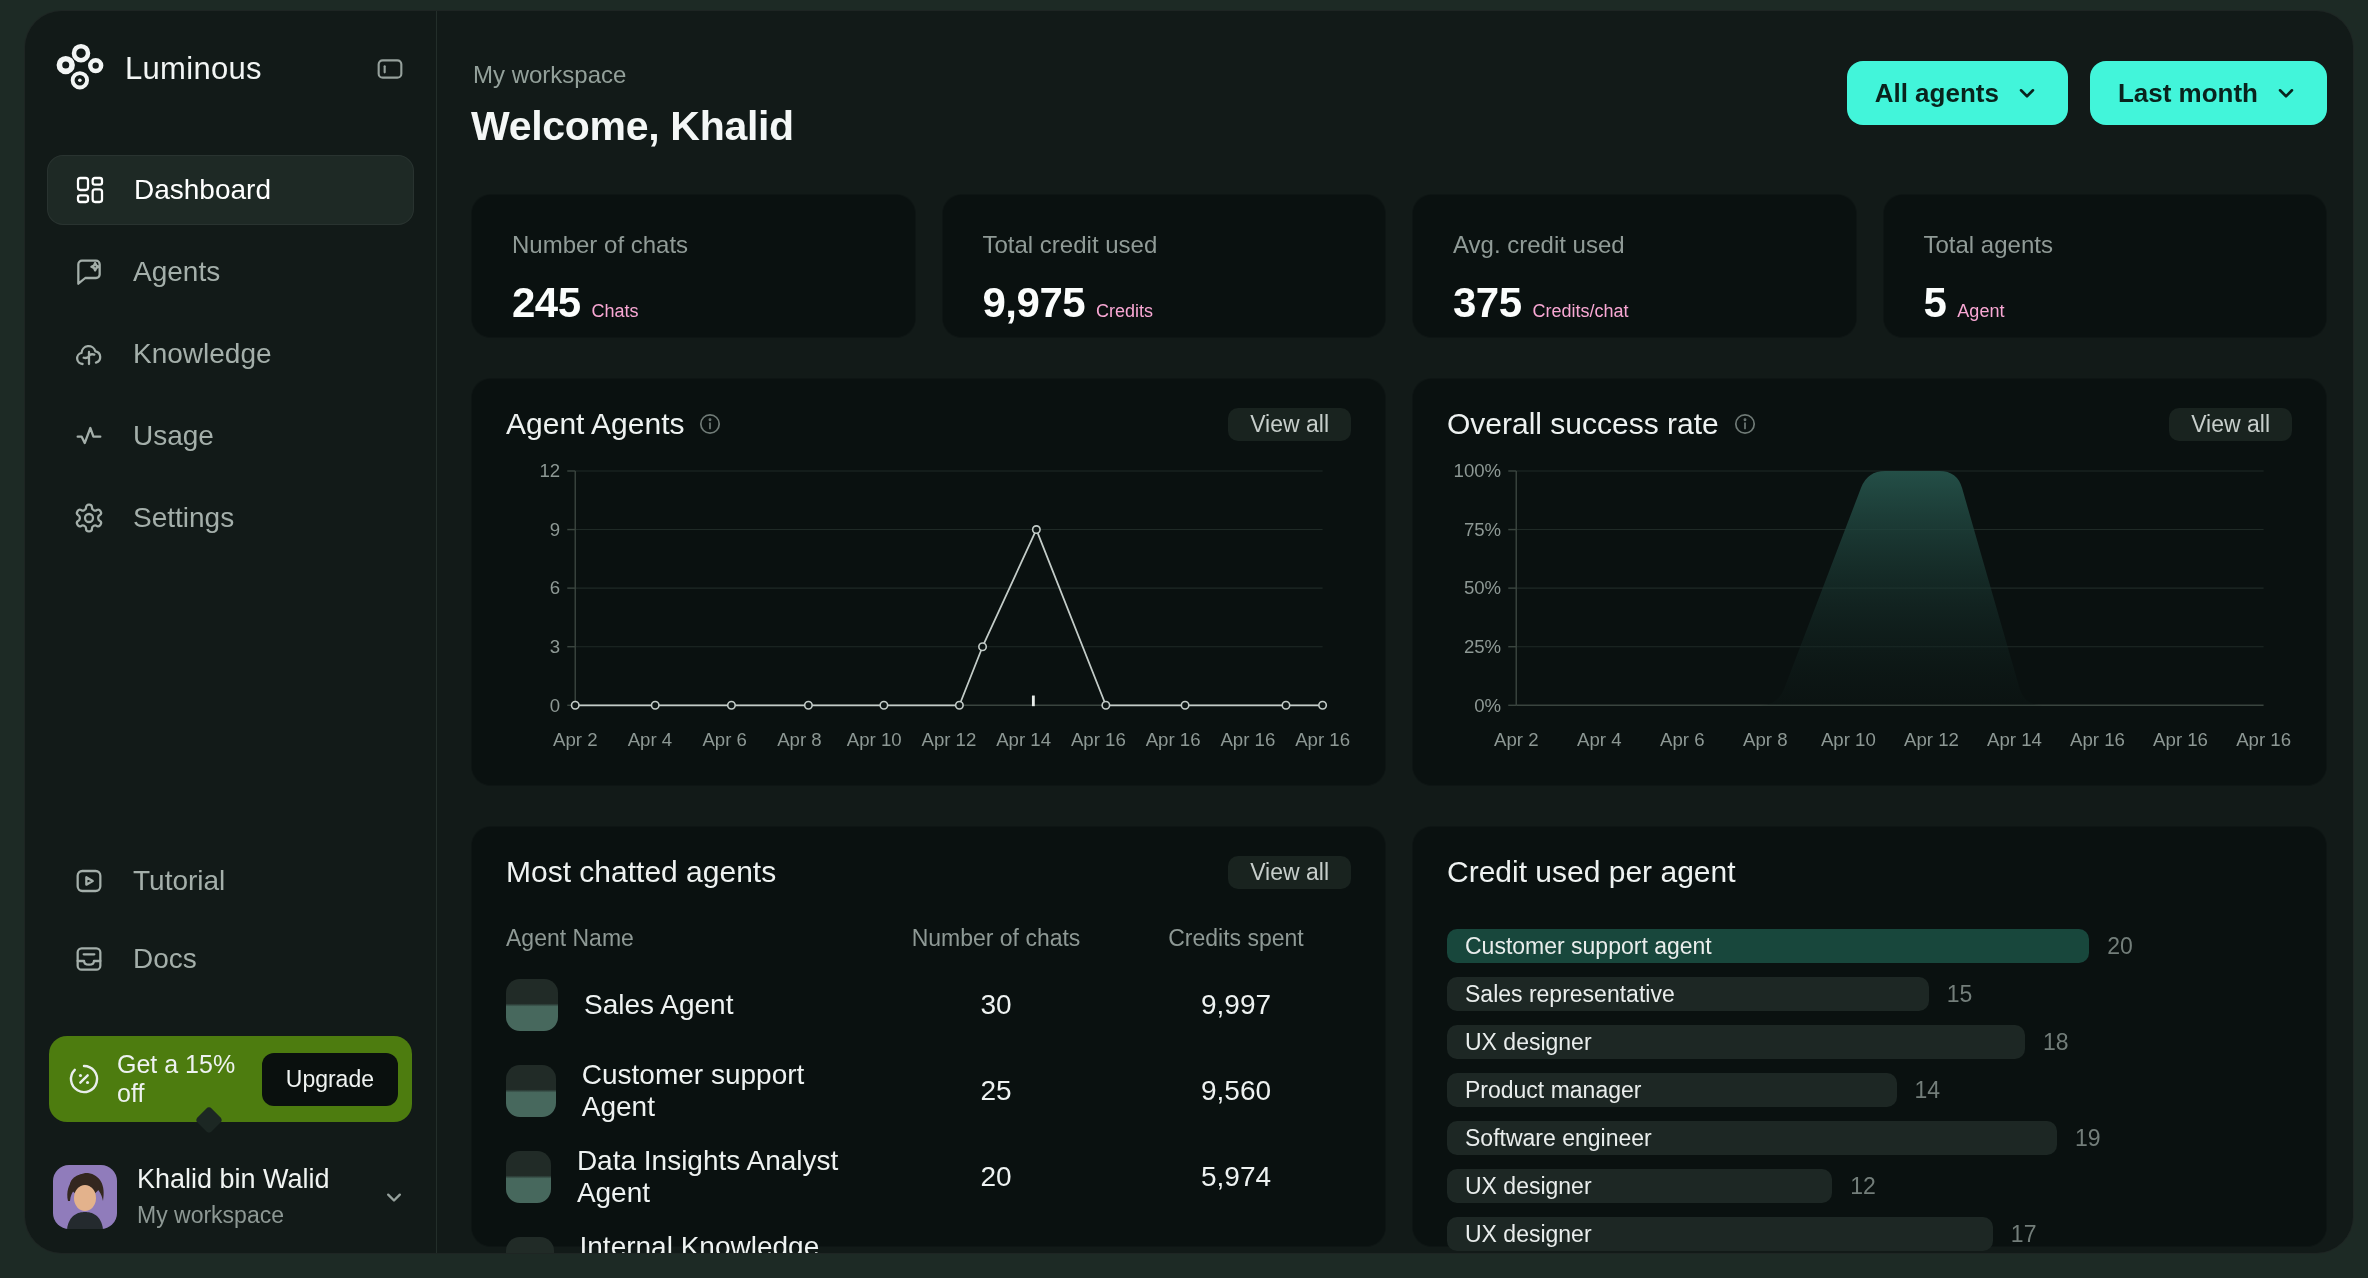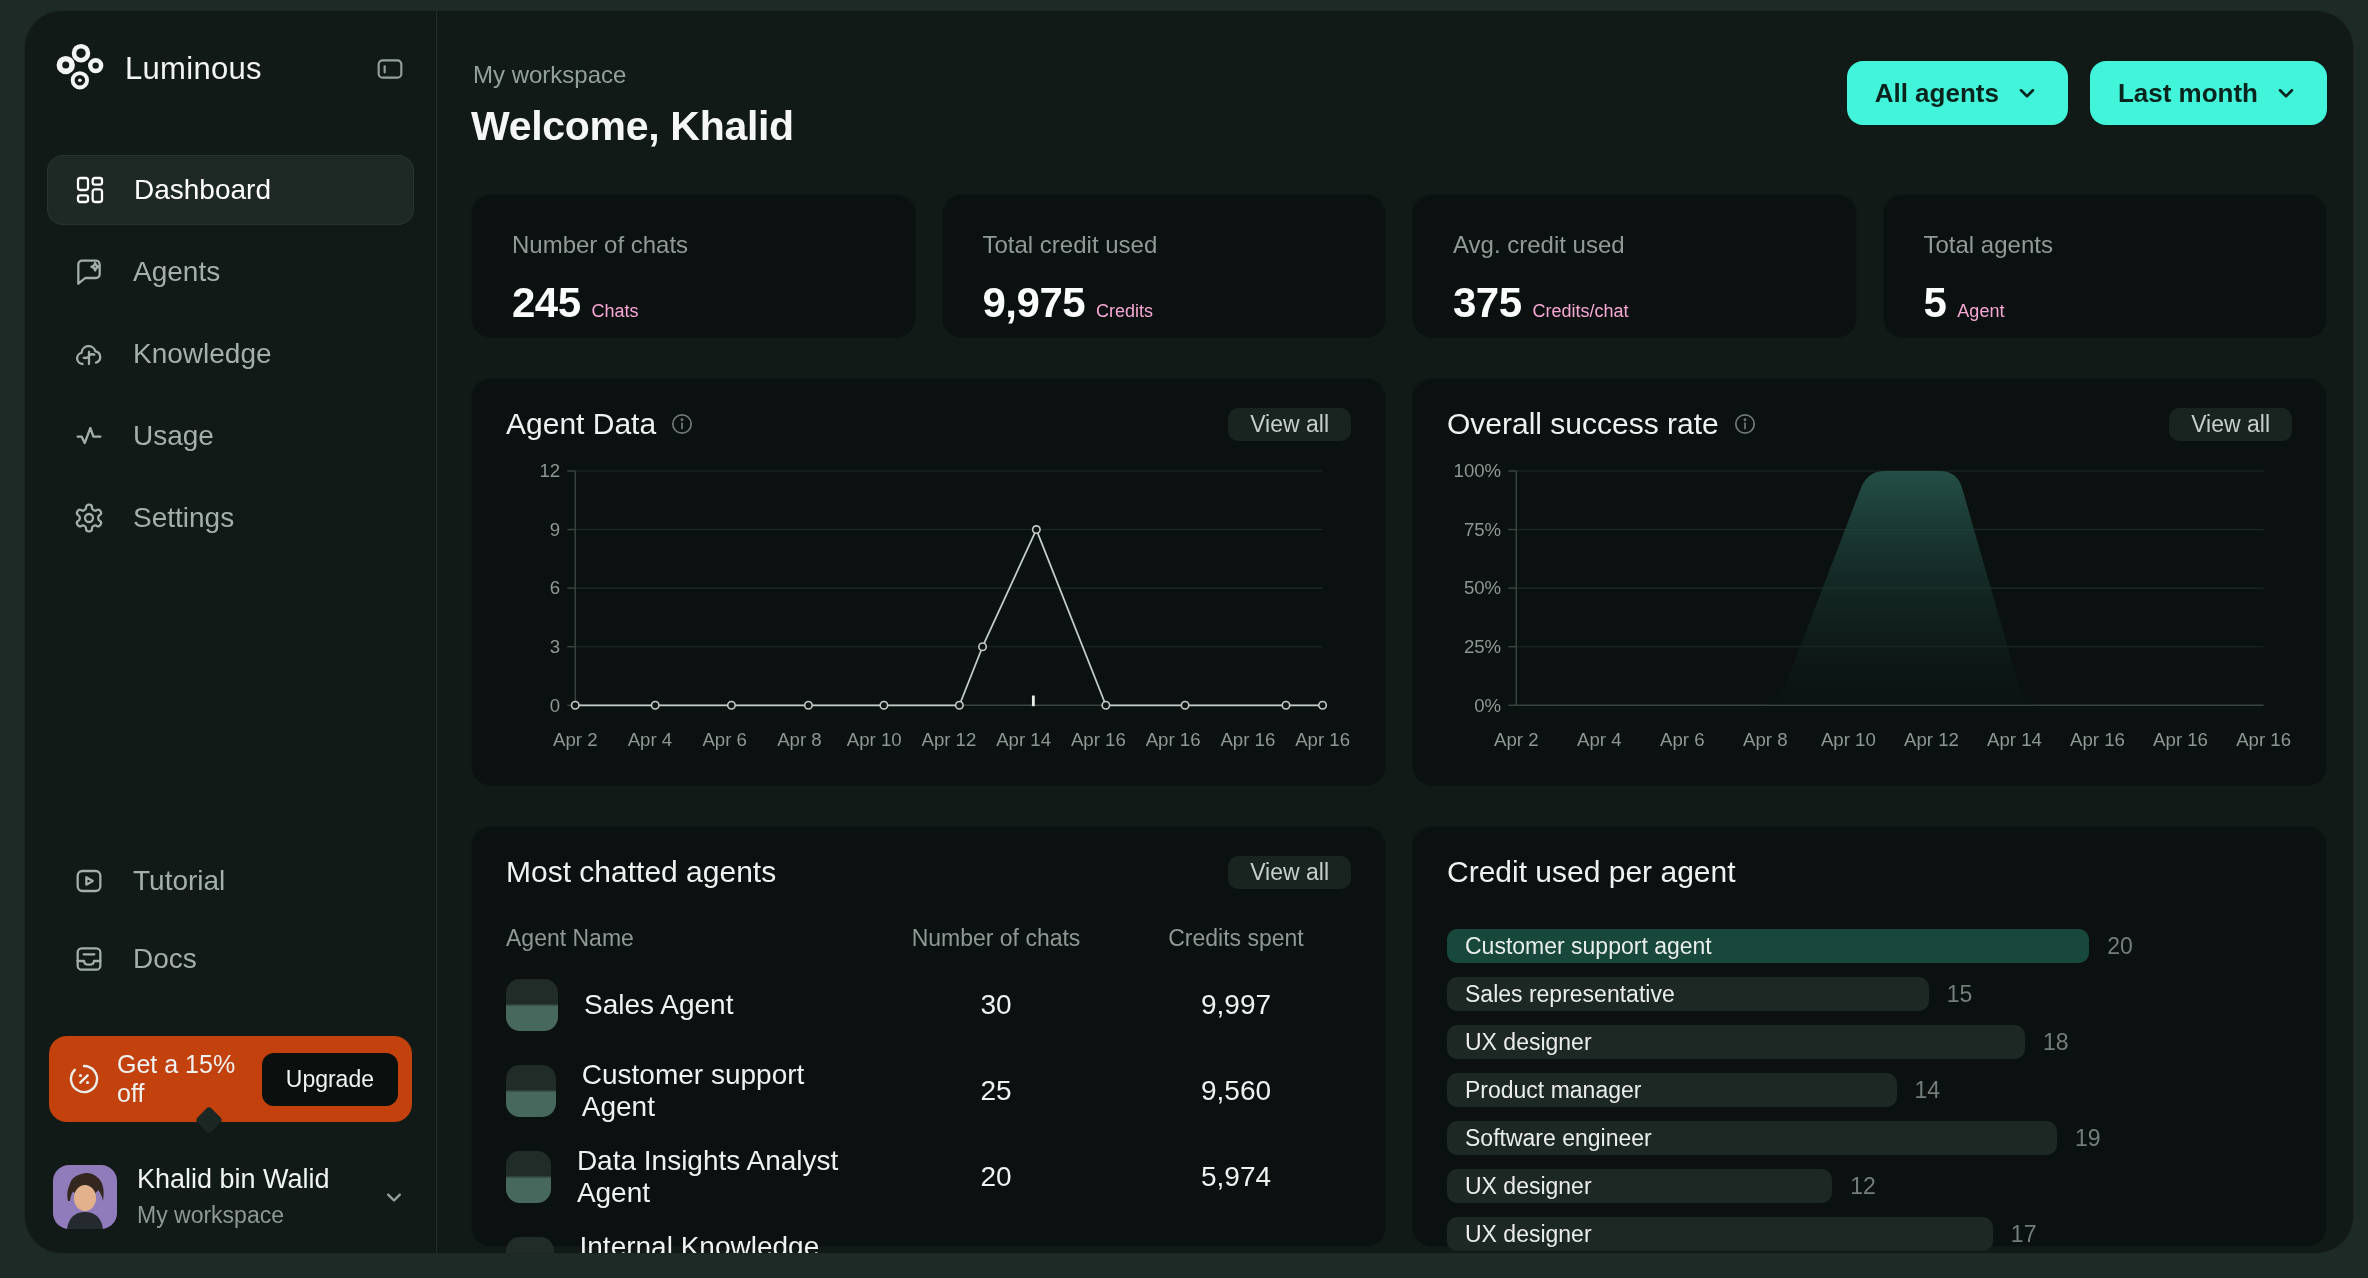--- a/index.html
+++ b/index.html
@@ -20,21 +20,21 @@
     padding:28px 22px 20px; display:flex; flex-direction:column; }
   .brand{ display:flex; align-items:center; gap:18px; padding:4px 8px 0; }
   .brand-name{ font-size:31px; font-weight:500; letter-spacing:.3px; color:#f2f5f4; }
   .collapse-btn{ margin-left:auto; color:#96a19c; background:none; border:none; cursor:pointer; display:flex; }
   .nav{ margin-top:60px; display:flex; flex-direction:column; gap:12px; }
   .nav-item{ display:flex; align-items:center; gap:28px; height:70px; border-radius:16px;
     padding:0 26px; color:#a4afaa; font-size:28px; cursor:pointer; }
   .nav-item svg{ width:32px; height:32px; flex:0 0 32px; }
   .nav-item.active{ background:#1e2925; color:#ffffff; border:1px solid rgba(255,255,255,.05); }
   .side-bottom{ margin-top:auto; display:flex; flex-direction:column; gap:8px; }
-  .promo{ margin:34px 2px 30px; position:relative; background:#c2410c; border-radius:18px;
+  .promo{ margin:34px 2px 30px; position:relative; background:#4d7c0f; border-radius:18px;
     padding:14px 14px 14px 18px; display:flex; align-items:center; gap:16px; }
   .promo::after{ content:''; position:absolute; left:150px; bottom:-8px; width:20px; height:20px;
     background:#1c2723; transform:rotate(45deg); border-radius:4px; }
   .promo-text{ font-size:25px; font-weight:500; color:#eef2f1; flex:1; }
   .promo-icon{ color:#e9eeec; display:flex; }
   .upgrade-btn{ background:#0a100e; color:#f0f4f2; font-size:23px; border:none; cursor:pointer;
     padding:13px 24px; border-radius:12px; font-family:inherit; }
   .profile{ display:flex; align-items:center; gap:20px; padding:4px 6px 4px; cursor:pointer; }
   .avatar{ width:64px; height:64px; border-radius:16px; overflow:hidden; flex:0 0 64px; }
   .profile-name{ font-size:27px; font-weight:500; color:#f0f4f2; }
@@ -269,21 +269,21 @@
             <span class="stat-value">5</span>
             <span class="stat-unit">Agent</span>
           </div>
       </div>
     </section>
 
     <section class="row2">
       <div class="panel">
         <div class="panel-head">
           <div class="panel-title-row">
-            <span class="panel-title">Agent Data</span>
+            <span class="panel-title">Agent Agents</span>
             <span class="info-icon">
               <svg width="24" height="24" viewBox="0 0 24 24" fill="none" stroke="currentColor" stroke-width="1.7" stroke-linecap="round">
                   <circle cx="12" cy="12" r="9.2"></circle>
                   <line x1="12" y1="11" x2="12" y2="16.4"></line>
                   <circle cx="12" cy="7.8" r="0.6" fill="currentColor"></circle>
                 </svg>
             </span>
           </div>
           <button class="viewall">View all</button>
         </div>

